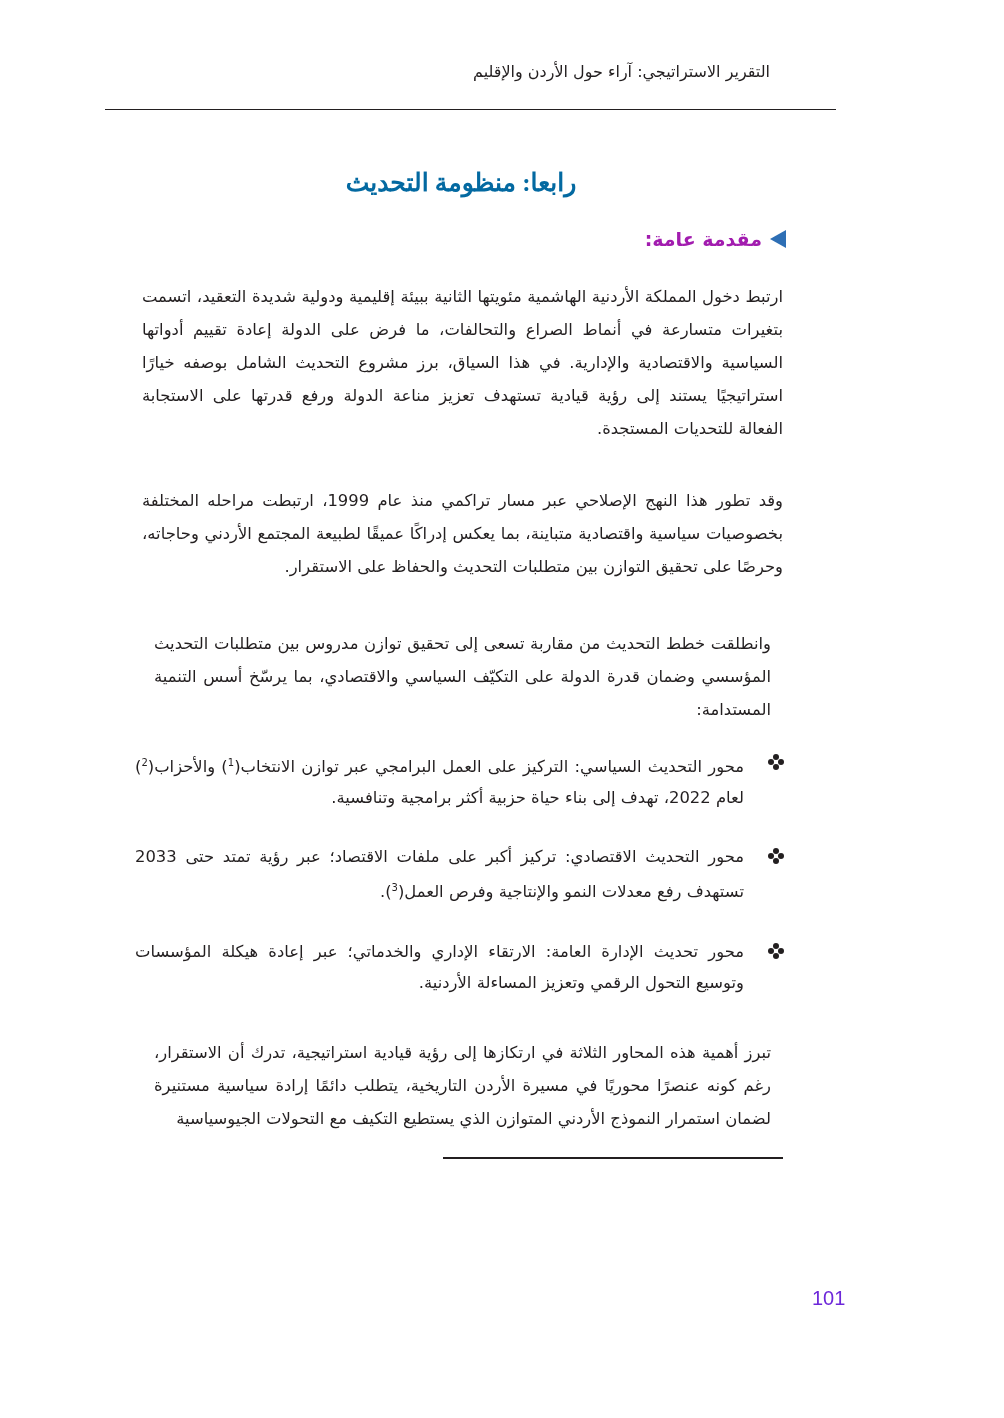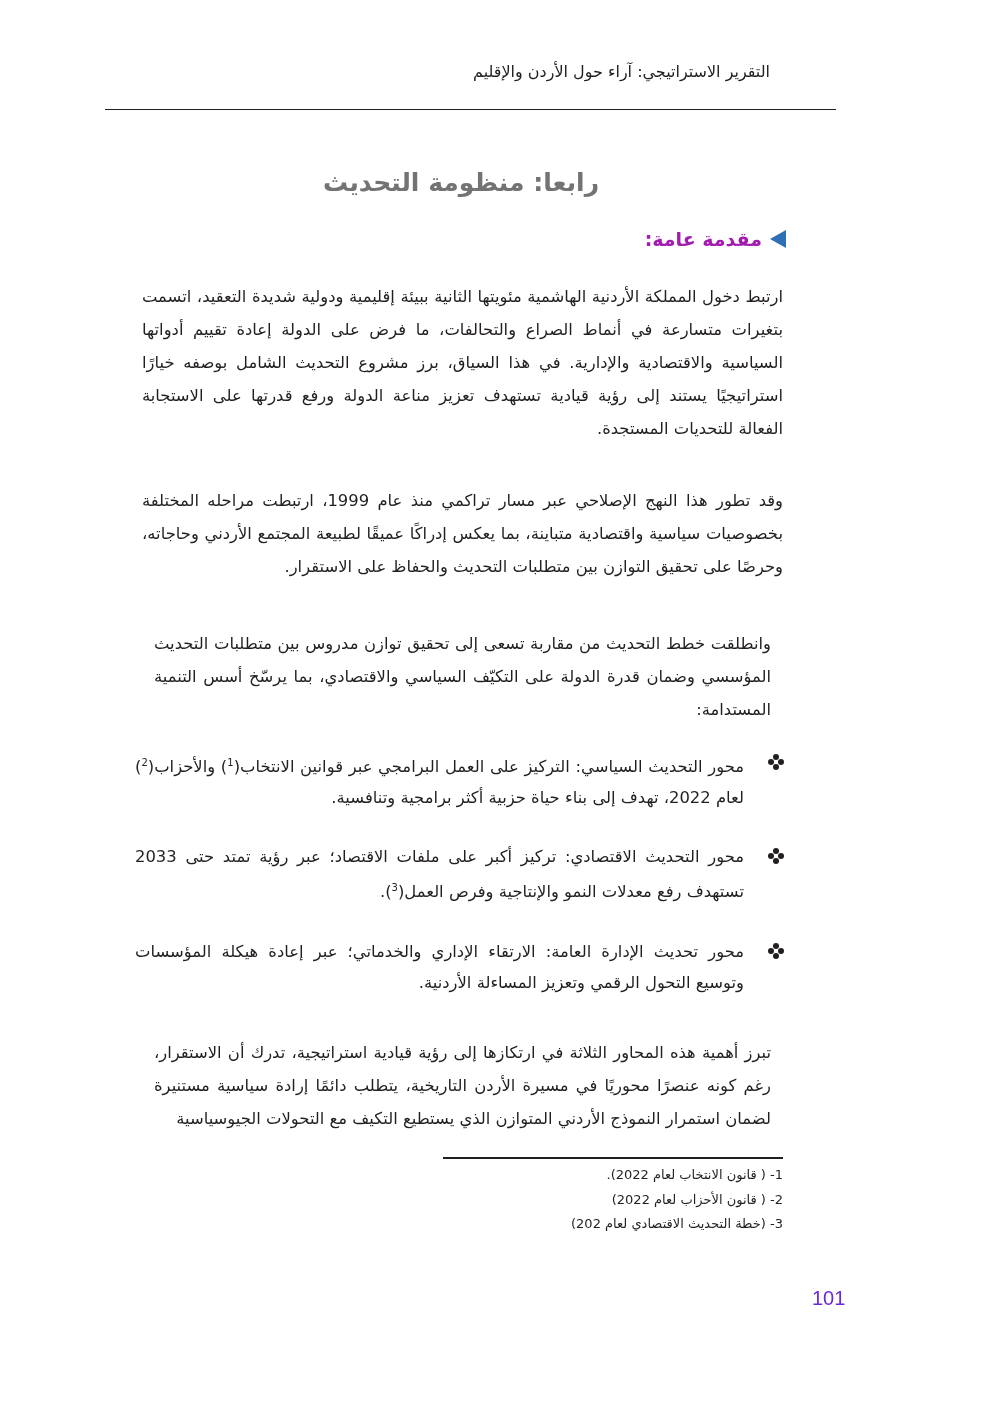--- a/index.html
+++ b/index.html
@@ -2,21 +2,21 @@
 <html><head>
 <meta charset="utf-8">
 <style>
   html, body { margin: 0; padding: 0; background: #ffffff; }
   body { width: 1004px; height: 1418px; position: relative; overflow: hidden;
          font-family: "DejaVu Sans", sans-serif; color: #231f20; }
   .page { position: absolute; left: 0; top: 0; width: 928px; height: 1418px; direction: rtl; }
   .running-head { position: absolute; right: 158px; top: 62px; font-size: 16px; color: #231f20; }
   .head-rule { position: absolute; left: 105px; right: 92px; top: 109px; height: 1px; background: #231f20; }
   .section-title { position: absolute; left: 0; right: 0; top: 168px; text-align: center;
-                   font-size: 25px; font-weight: bold; color: #737373; padding-right: 6px; }
+                   font-size: 25px; font-weight: bold; color: #0369a1; padding-right: 6px; font-family: Liberation Serif, serif; }
   .subhead { position: absolute; right: 142px; top: 228px; font-size: 19px; font-weight: bold; color: #a21caf;
              display: flex; align-items: center; gap: 8px; }
   .tri { width: 0; height: 0; border-top: 9px solid transparent; border-bottom: 9px solid transparent;
          border-right: 16px solid #2e6fb5; display: inline-block; }
   .body-text { position: absolute; right: 145px; left: 142px; font-size: 16.4px; line-height: 33px; text-align: justify;
                text-align-last: right; }
   .p1 { top: 280px; }
   .p2 { top: 484px; }
   .p3 { top: 615px; }
   .bullets { position: absolute; right: 142px; left: 135px; top: 747px; list-style: none; margin: 0; padding: 0; }
@@ -51,21 +51,21 @@
   <p class="body-text p3" style="margin:12px">وانطلقت خطط التحديث من مقاربة تسعى إلى تحقيق توازن مدروس بين متطلبات التحديث المؤسسي وضمان قدرة الدولة على التكيّف السياسي والاقتصادي، بما يرسّخ أسس التنمية المستدامة:</p>
 
   <ul class="bullets">
     <li class="bullet">
       <span class="bullet-icon">
         <i style="left:5px;top:0"></i>
           <i style="left:0;top:5px"></i>
           <i style="left:10px;top:5px"></i>
           <i style="left:5px;top:10px"></i>
       </span>
-      <span>محور التحديث السياسي: التركيز على العمل البرامجي عبر قوانين الانتخاب(</span><sup>1</sup><span>) والأحزاب(</span><sup>2</sup><span>) لعام 2022، تهدف إلى بناء حياة حزبية أكثر برامجية وتنافسية.</span>
+      <span>محور التحديث السياسي: التركيز على العمل البرامجي عبر توازن الانتخاب(</span><sup>1</sup><span>) والأحزاب(</span><sup>2</sup><span>) لعام 2022، تهدف إلى بناء حياة حزبية أكثر برامجية وتنافسية.</span>
     </li>
     <li class="bullet">
       <span class="bullet-icon">
         <i style="left:5px;top:0"></i>
           <i style="left:0;top:5px"></i>
           <i style="left:10px;top:5px"></i>
           <i style="left:5px;top:10px"></i>
       </span>
       <span>محور التحديث الاقتصادي: تركيز أكبر على ملفات الاقتصاد؛ عبر رؤية تمتد حتى 2033 تستهدف رفع معدلات النمو والإنتاجية وفرص العمل(</span><sup>3</sup><span>).</span>
     </li>
@@ -76,20 +76,15 @@
           <i style="left:10px;top:5px"></i>
           <i style="left:5px;top:10px"></i>
       </span>
       <span>محور تحديث الإدارة العامة: الارتقاء الإداري والخدماتي؛ عبر إعادة هيكلة المؤسسات وتوسيع التحول الرقمي وتعزيز المساءلة الأردنية.</span>
     </li>
   </ul>
 
   <p class="body-text p4" style="margin:12px">تبرز أهمية هذه المحاور الثلاثة في ارتكازها إلى رؤية قيادية استراتيجية، تدرك أن الاستقرار، رغم كونه عنصرًا محوريًا في مسيرة الأردن التاريخية، يتطلب دائمًا إرادة سياسية مستنيرة لضمان استمرار النموذج الأردني المتوازن الذي يستطيع التكيف مع التحولات الجيوسياسية</p>
 
   <div class="foot-rule"></div>
-  <div class="footnotes">
-    <span class="footnote">1- ( قانون الانتخاب لعام 2022).</span>
-    <span class="footnote">2- ( قانون الأحزاب لعام 2022)</span>
-    <span class="footnote">3-  (خطة التحديث الاقتصادي لعام 202)</span>
-  </div>
 
   <div class="page-number">101</div>
 </div>
 
 </body></html>

